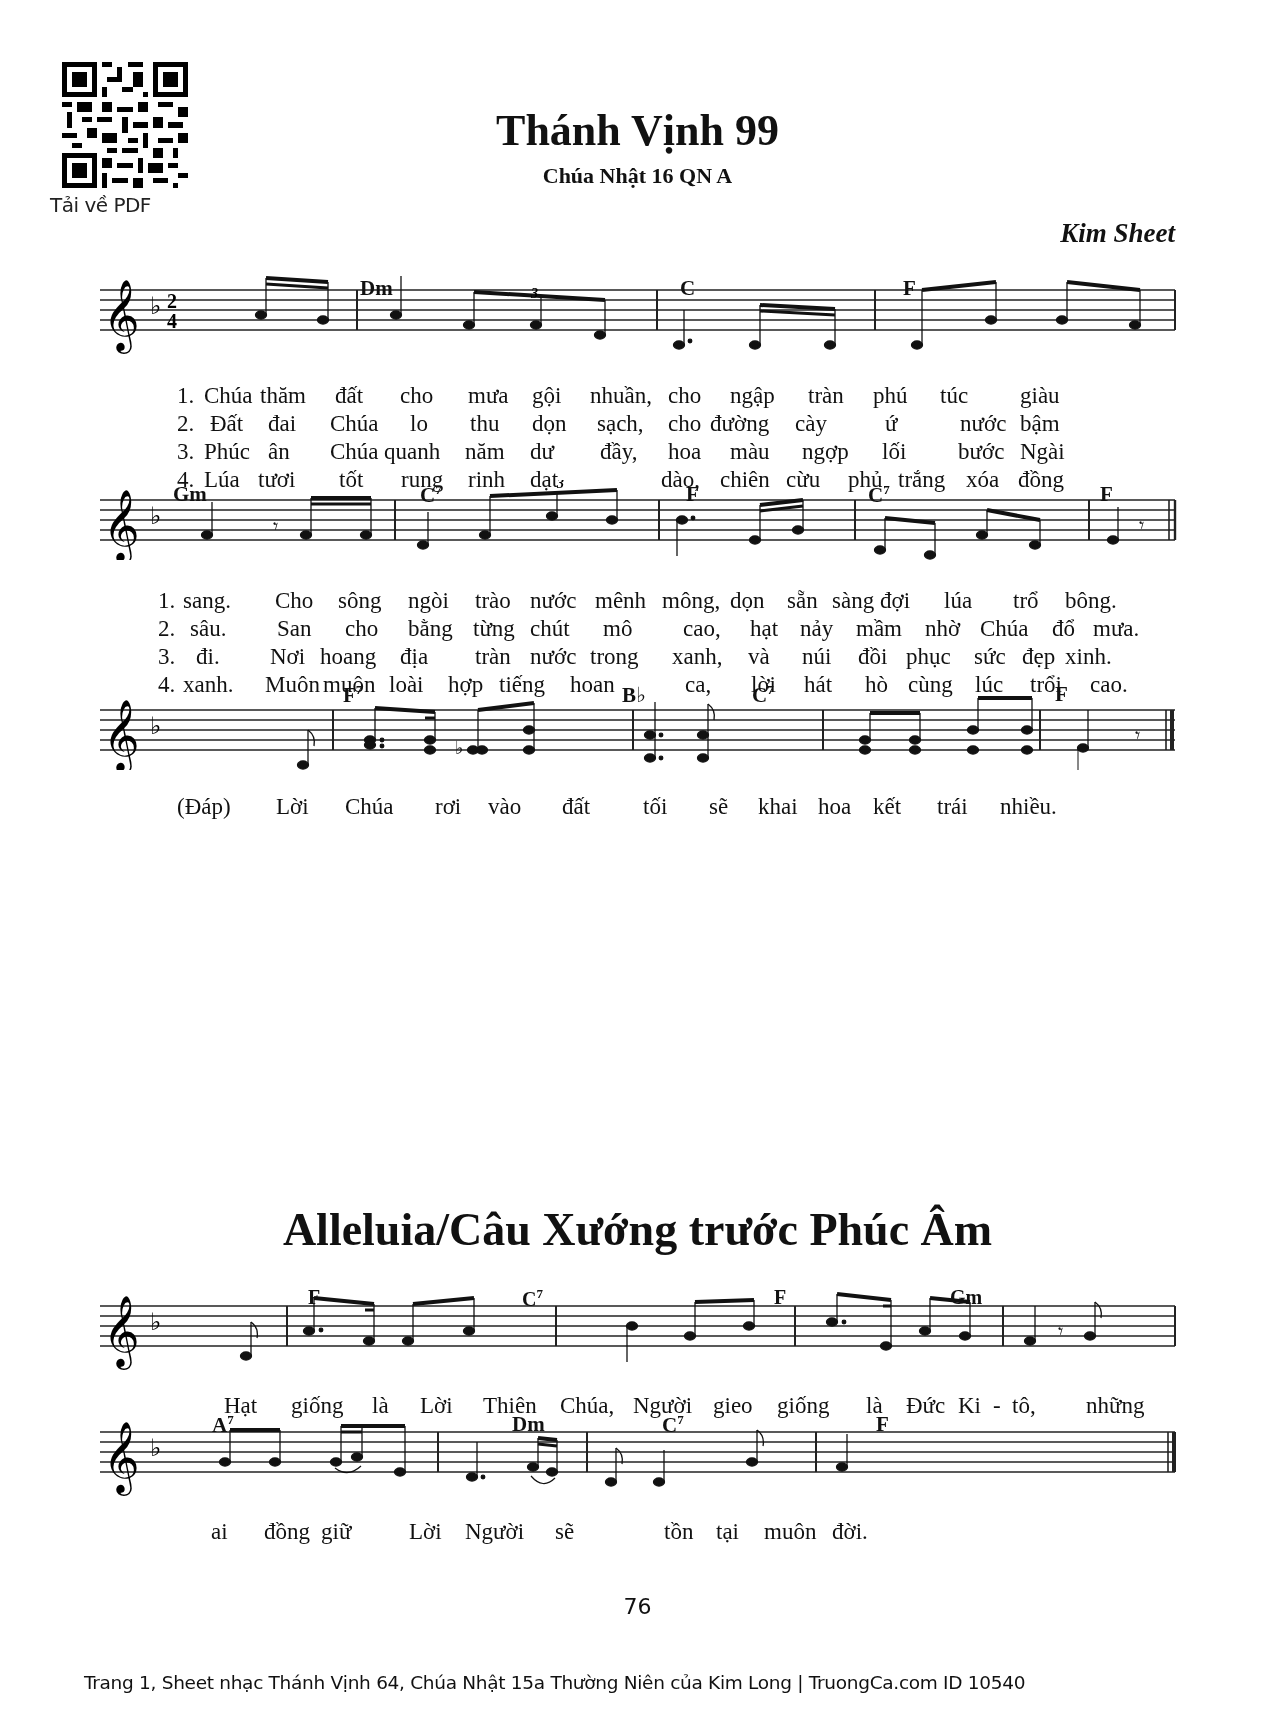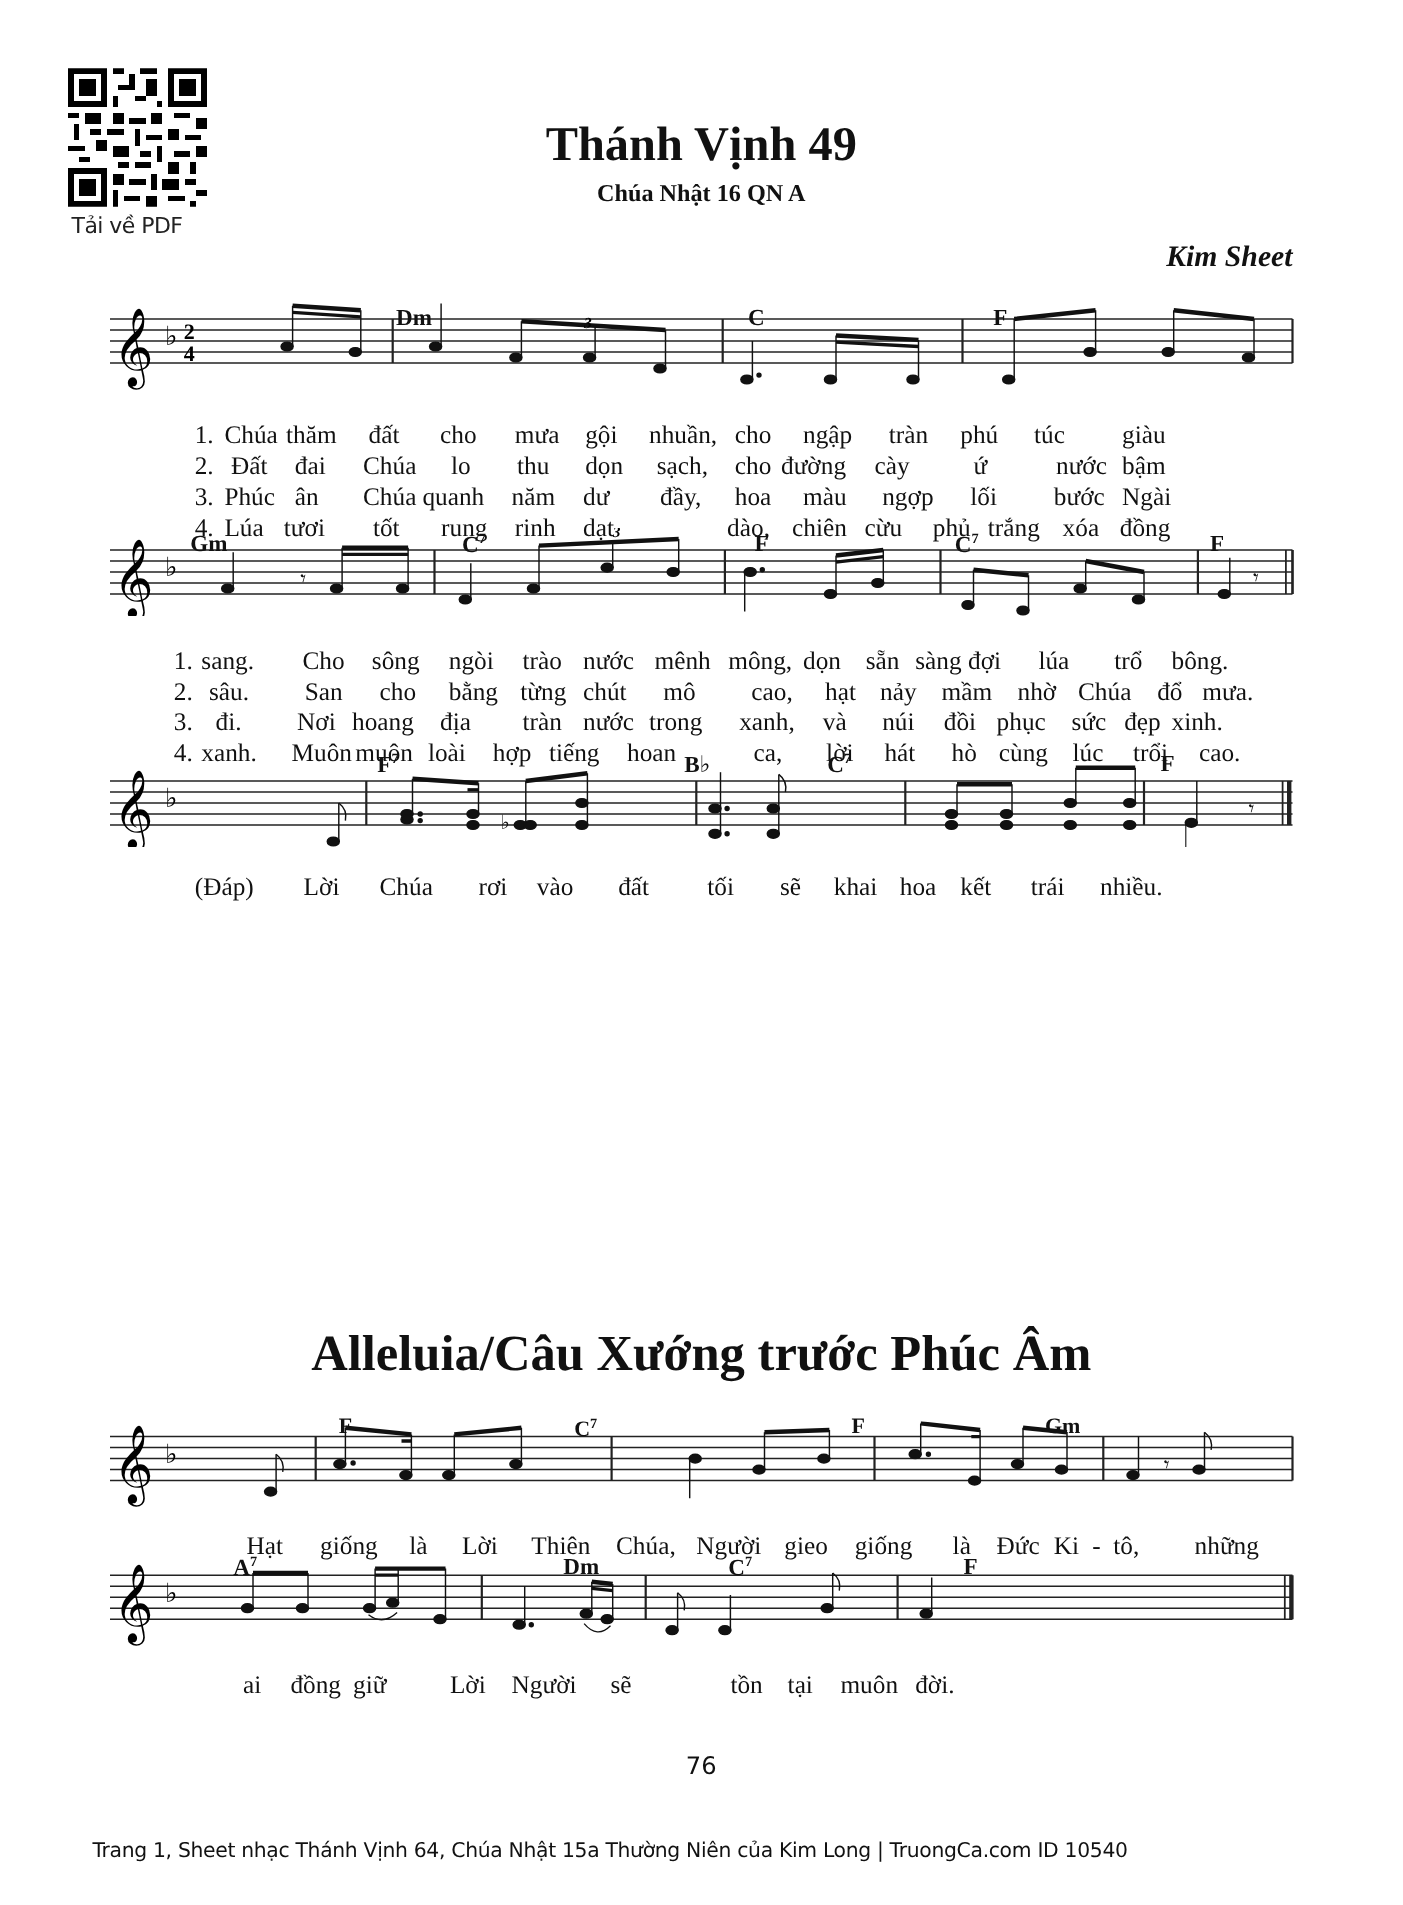--- a/index.html
+++ b/index.html
@@ -1,19 +1,19 @@
 <!DOCTYPE html>
 <html><head>
 <meta charset="utf-8">
 <style>
   html,body{margin:0;padding:0;background:#ffffff;}
   body{width:1275px;height:1732px;position:relative;overflow:hidden;font-family:"Liberation Serif","DejaVu Serif",serif;color:#111;}
   .abs{position:absolute;}
   .qr{left:61px;top:62px;width:128px;height:126px;}
-  .qr-caption{left:65px;top:193px;font-family:"DejaVu Sans","Liberation Sans",sans-serif;font-size:20px;color:#222;letter-spacing:-0.5px;}
+  .qr-caption{left:50px;top:193px;font-family:"DejaVu Sans","Liberation Sans",sans-serif;font-size:20px;color:#222;letter-spacing:-0.5px;}
   .title{left:0;width:1275px;text-align:center;font-weight:bold;}
   .t1{top:105px;font-size:44px;}
   .t1sub{top:163px;font-size:22px;}
   .composer{right:100px;top:218px;font-size:27px;font-weight:bold;font-style:italic;}
   .t2{top:1203px;font-size:46px;}
   .lyr{font-size:23px;white-space:pre;}
   .lyr-row{position:absolute;left:0;width:1275px;height:28px;}
   .lyr-row span{position:absolute;white-space:nowrap;}
   .chord{position:absolute;font-weight:bold;font-size:21px;}
   .chord sup{font-size:13px;}
@@ -77,21 +77,21 @@
       <rect x="23" y="22" width="2" height="1"></rect>
     <rect x="8" y="22" width="1" height="3"></rect>
       <rect x="10" y="23" width="3" height="1"></rect>
       <rect x="14" y="23" width="2" height="2"></rect>
       <rect x="18" y="23" width="3" height="1"></rect>
       <rect x="22" y="24" width="1" height="1"></rect>
   </g>
 </svg>
 <div class="abs qr-caption">Tải về PDF</div>
 
-<div class="abs title t1">Thánh Vịnh 49</div>
+<div class="abs title t1">Thánh Vịnh 99</div>
 <div class="abs title t1sub">Chúa Nhật 16 QN A</div>
 <div class="abs composer">Kim Sheet</div>
 
 <svg class="abs" style="left:95px;top:270px;" width="1090" height="90">
   <g stroke="#222" stroke-width="1.4">
     <line x1="5" y1="20" x2="1080" y2="20"></line>
       <line x1="5" y1="30" x2="1080" y2="30"></line>
       <line x1="5" y1="40" x2="1080" y2="40"></line>
       <line x1="5" y1="50" x2="1080" y2="50"></line>
       <line x1="5" y1="60" x2="1080" y2="60"></line>
@@ -440,18 +440,18 @@
     <ellipse cx="747" cy="49" rx="5.5" ry="4"></ellipse>
       <line x1="752" y1="49" x2="752" y2="16"></line>
   </g>
 </svg>
 <div class="chord" style="left:212px;top:1412px;">A<sup>7</sup></div>
 <div class="chord" style="left:512px;top:1412px;">Dm</div>
 <div class="chord" style="left:662px;top:1412px;">C<sup>7</sup></div>
 <div class="chord" style="left:876px;top:1412px;">F</div>
 <div class="lyr">
   <div class="lyr-row" style="top:1493px;">
-    <span style="left:221px">ai</span><span style="left:264px">đồng</span><span style="left:321px">giữ</span><span style="left:409px">Lời</span><span style="left:465px">Người</span><span style="left:555px">sẽ</span><span style="left:664px">tồn</span><span style="left:716px">tại</span><span style="left:764px">muôn</span><span style="left:832px">đời.</span>
+    <span style="left:211px">ai</span><span style="left:264px">đồng</span><span style="left:321px">giữ</span><span style="left:409px">Lời</span><span style="left:465px">Người</span><span style="left:555px">sẽ</span><span style="left:664px">tồn</span><span style="left:716px">tại</span><span style="left:764px">muôn</span><span style="left:832px">đời.</span>
   </div>
 </div>
 
 <div class="abs pagenum">76</div>
 <div class="abs footer">Trang 1, Sheet nhạc Thánh Vịnh 64, Chúa Nhật 15a Thường Niên của Kim Long  | TruongCa.com ID 10540</div>
 
 </body></html>

